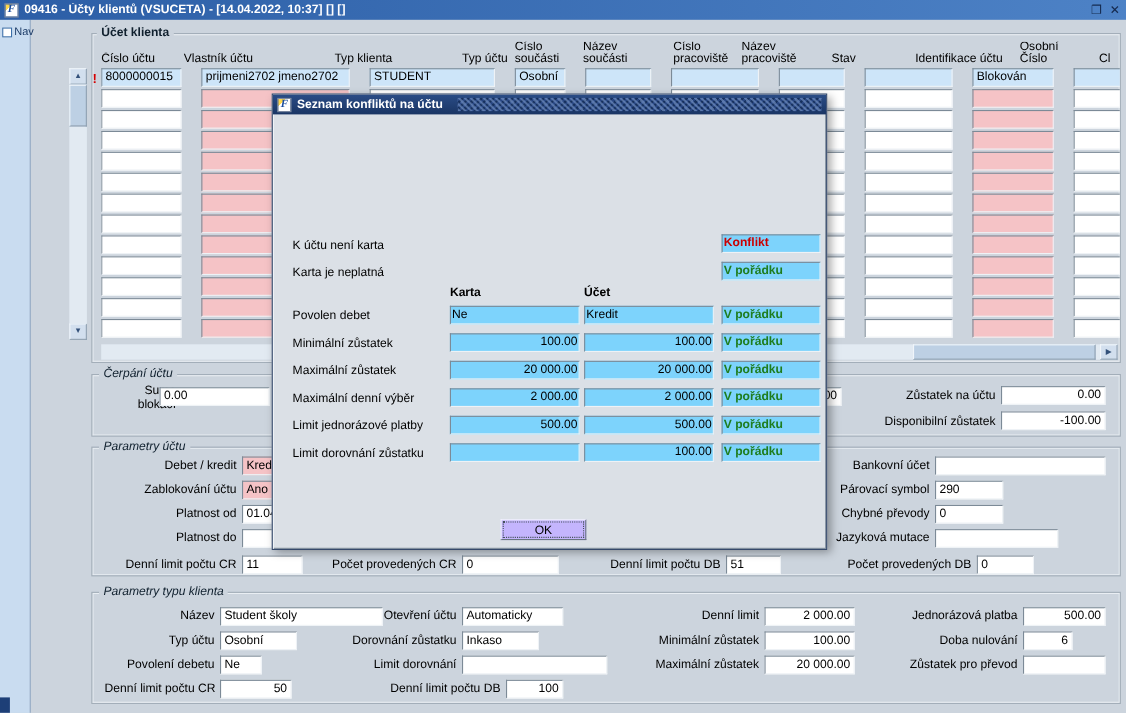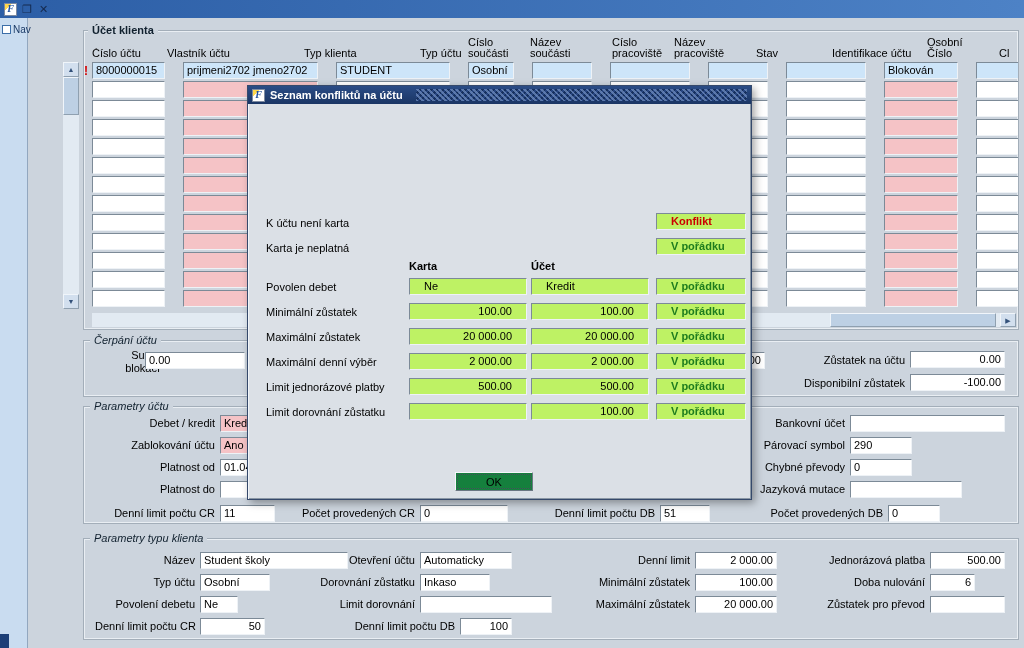--- a/index.html
+++ b/index.html
@@ -101,44 +101,45 @@
   }
   .dlg-pattern {
     flex:1 1 auto; height:12px; margin-left:8px;
     background:
       repeating-linear-gradient(45deg, rgba(120,150,200,.65) 0 2px, transparent 2px 4px),
       repeating-linear-gradient(-45deg, rgba(40,70,130,.9) 0 2px, #16305e 2px 4px);
   }
   .dlg-intro { position:absolute; left:38px; top:38px; width:442px; line-height:15px; }
   .dcol-head { position:absolute; font-weight:bold; }
   .dfld {
-    position:absolute; height:17px; background:#bef264;
+    position:absolute; height:17px; background:#7dd3fc;
     border:1px solid; border-color:#7c8a97 #eef2f6 #eef2f6 #7c8a97;
-    padding:0 14px; line-height:15px; overflow:hidden; white-space:nowrap;
+    padding:0 1px; line-height:15px; overflow:hidden; white-space:nowrap;
   }
   .dfld.num { text-align:right; }
   .status { font-weight:bold; color:#1e7d1e; }
   .status.conflict { color:#cc0000; }
   .btn {
-    position:absolute; background:#15803d;
+    position:absolute; background:#c4b5fd;
     border:1px solid; border-color:#f4f7fa #6a7682 #6a7682 #f4f7fa;
     padding:1px; cursor:default;
   }
   .btn-inner {
     border:1px dotted #45505c; height:100%; display:flex;
     align-items:center; justify-content:center; line-height:12px;
   }
 </style>
 </head>
 <body>
 
 <div class="titlebar">
   <span class="app-icon">
       <span class="app-icon-letter">F</span>
     </span>
+  <span class="win-title">09416 - Účty klientů (VSUCETA) - [14.04.2022, 10:37]  []  []</span>
   <span class="win-controls">
     <span class="wc">❐</span>
     <span class="wc">✕</span>
   </span>
 </div>
 
 <div class="sidebar">
   <div class="nav-item">
     <span class="nav-icon"></span>
     <span>Nav</span>

